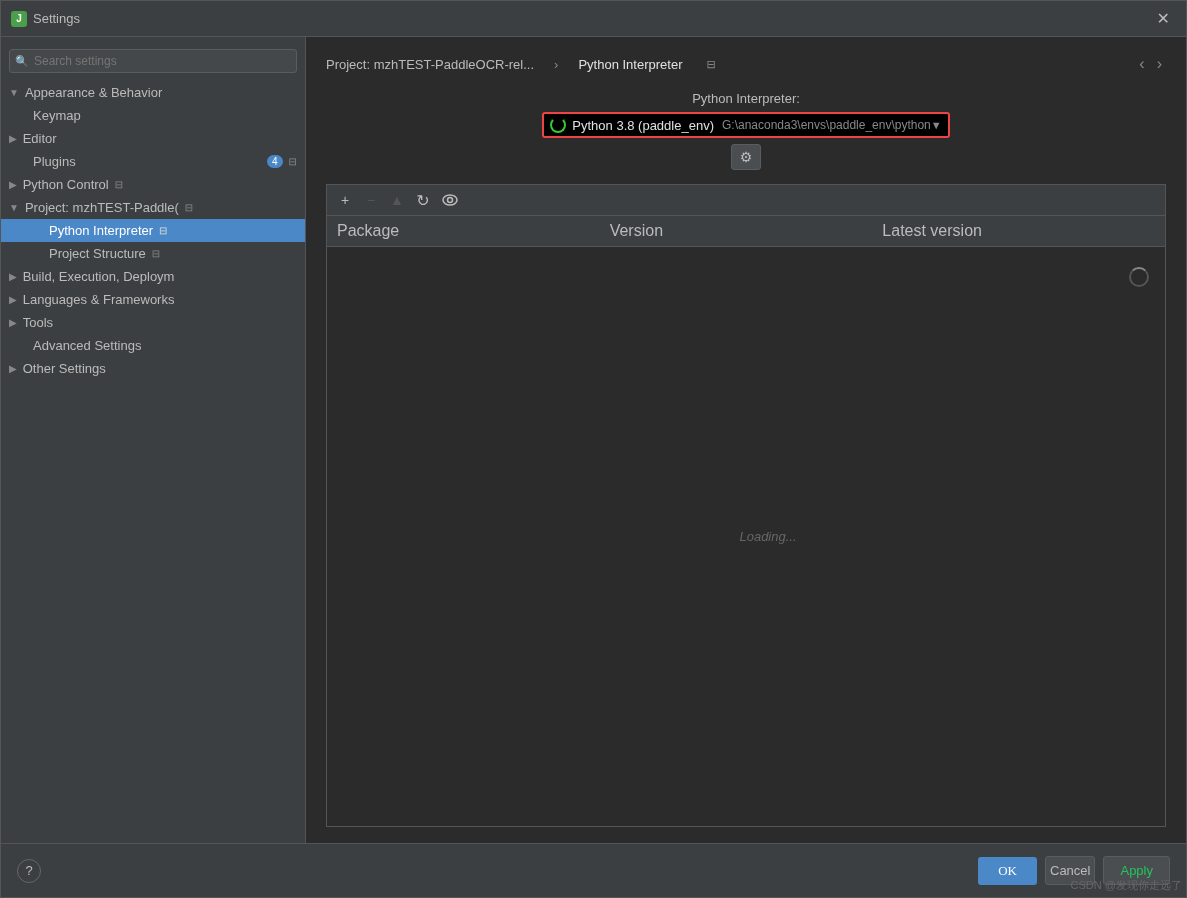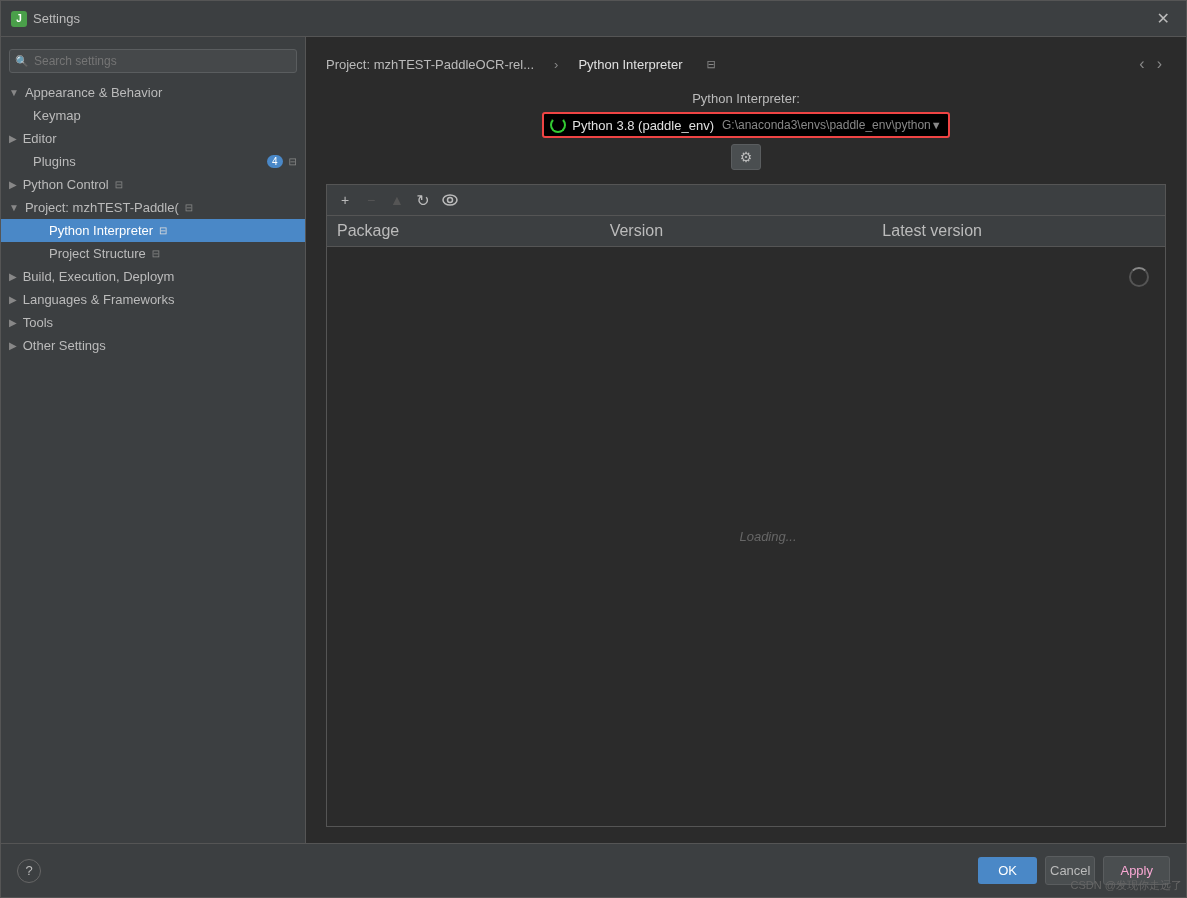--- a/index.html
+++ b/index.html
@@ -337,35 +337,36 @@
       align-items: center;
     }
     .btn-ok {
       background: #4a88c7;
       border: none;
       border-radius: 3px;
       color: white;
       padding: 6px 20px;
       cursor: pointer;
       font-size: 13px;
+      font-family: Liberation Serif, serif;
     }
     .btn-cancel {
       background: #4a4e50;
       border: 1px solid #5a5d5f;
       border-radius: 3px;
       color: #bbb;
       padding: 6px 4px;
       cursor: pointer;
       font-size: 13px;
     }
     .btn-apply {
       background: #4a4e50;
       border: 1px solid #5a5d5f;
       border-radius: 3px;
-      color: #f9a8d4;
+      color: #22c55e;
       padding: 6px 16px;
       cursor: default;
       font-size: 13px;
     }
     .watermark {
       position: absolute;
       bottom: 4px;
       right: 4px;
       color: #666;
       font-size: 11px;
@@ -430,20 +431,23 @@
         <span class="chevron">▶</span>
         <span>Build, Execution, Deploym</span>
       </div>
       <div class="sidebar-item section">
         <span class="chevron">▶</span>
         <span>Languages &amp; Frameworks</span>
       </div>
       <div class="sidebar-item section">
         <span class="chevron">▶</span>
         <span>Tools</span>
+      </div>
+      <div class="sidebar-item sub">
+        <span>Advanced Settings</span>
       </div>
       <div class="sidebar-item section">
         <span class="chevron">▶</span>
         <span>Other Settings</span>
       </div>
     </div>
 
     <div class="main-content">
 
       <div class="breadcrumb-bar">

